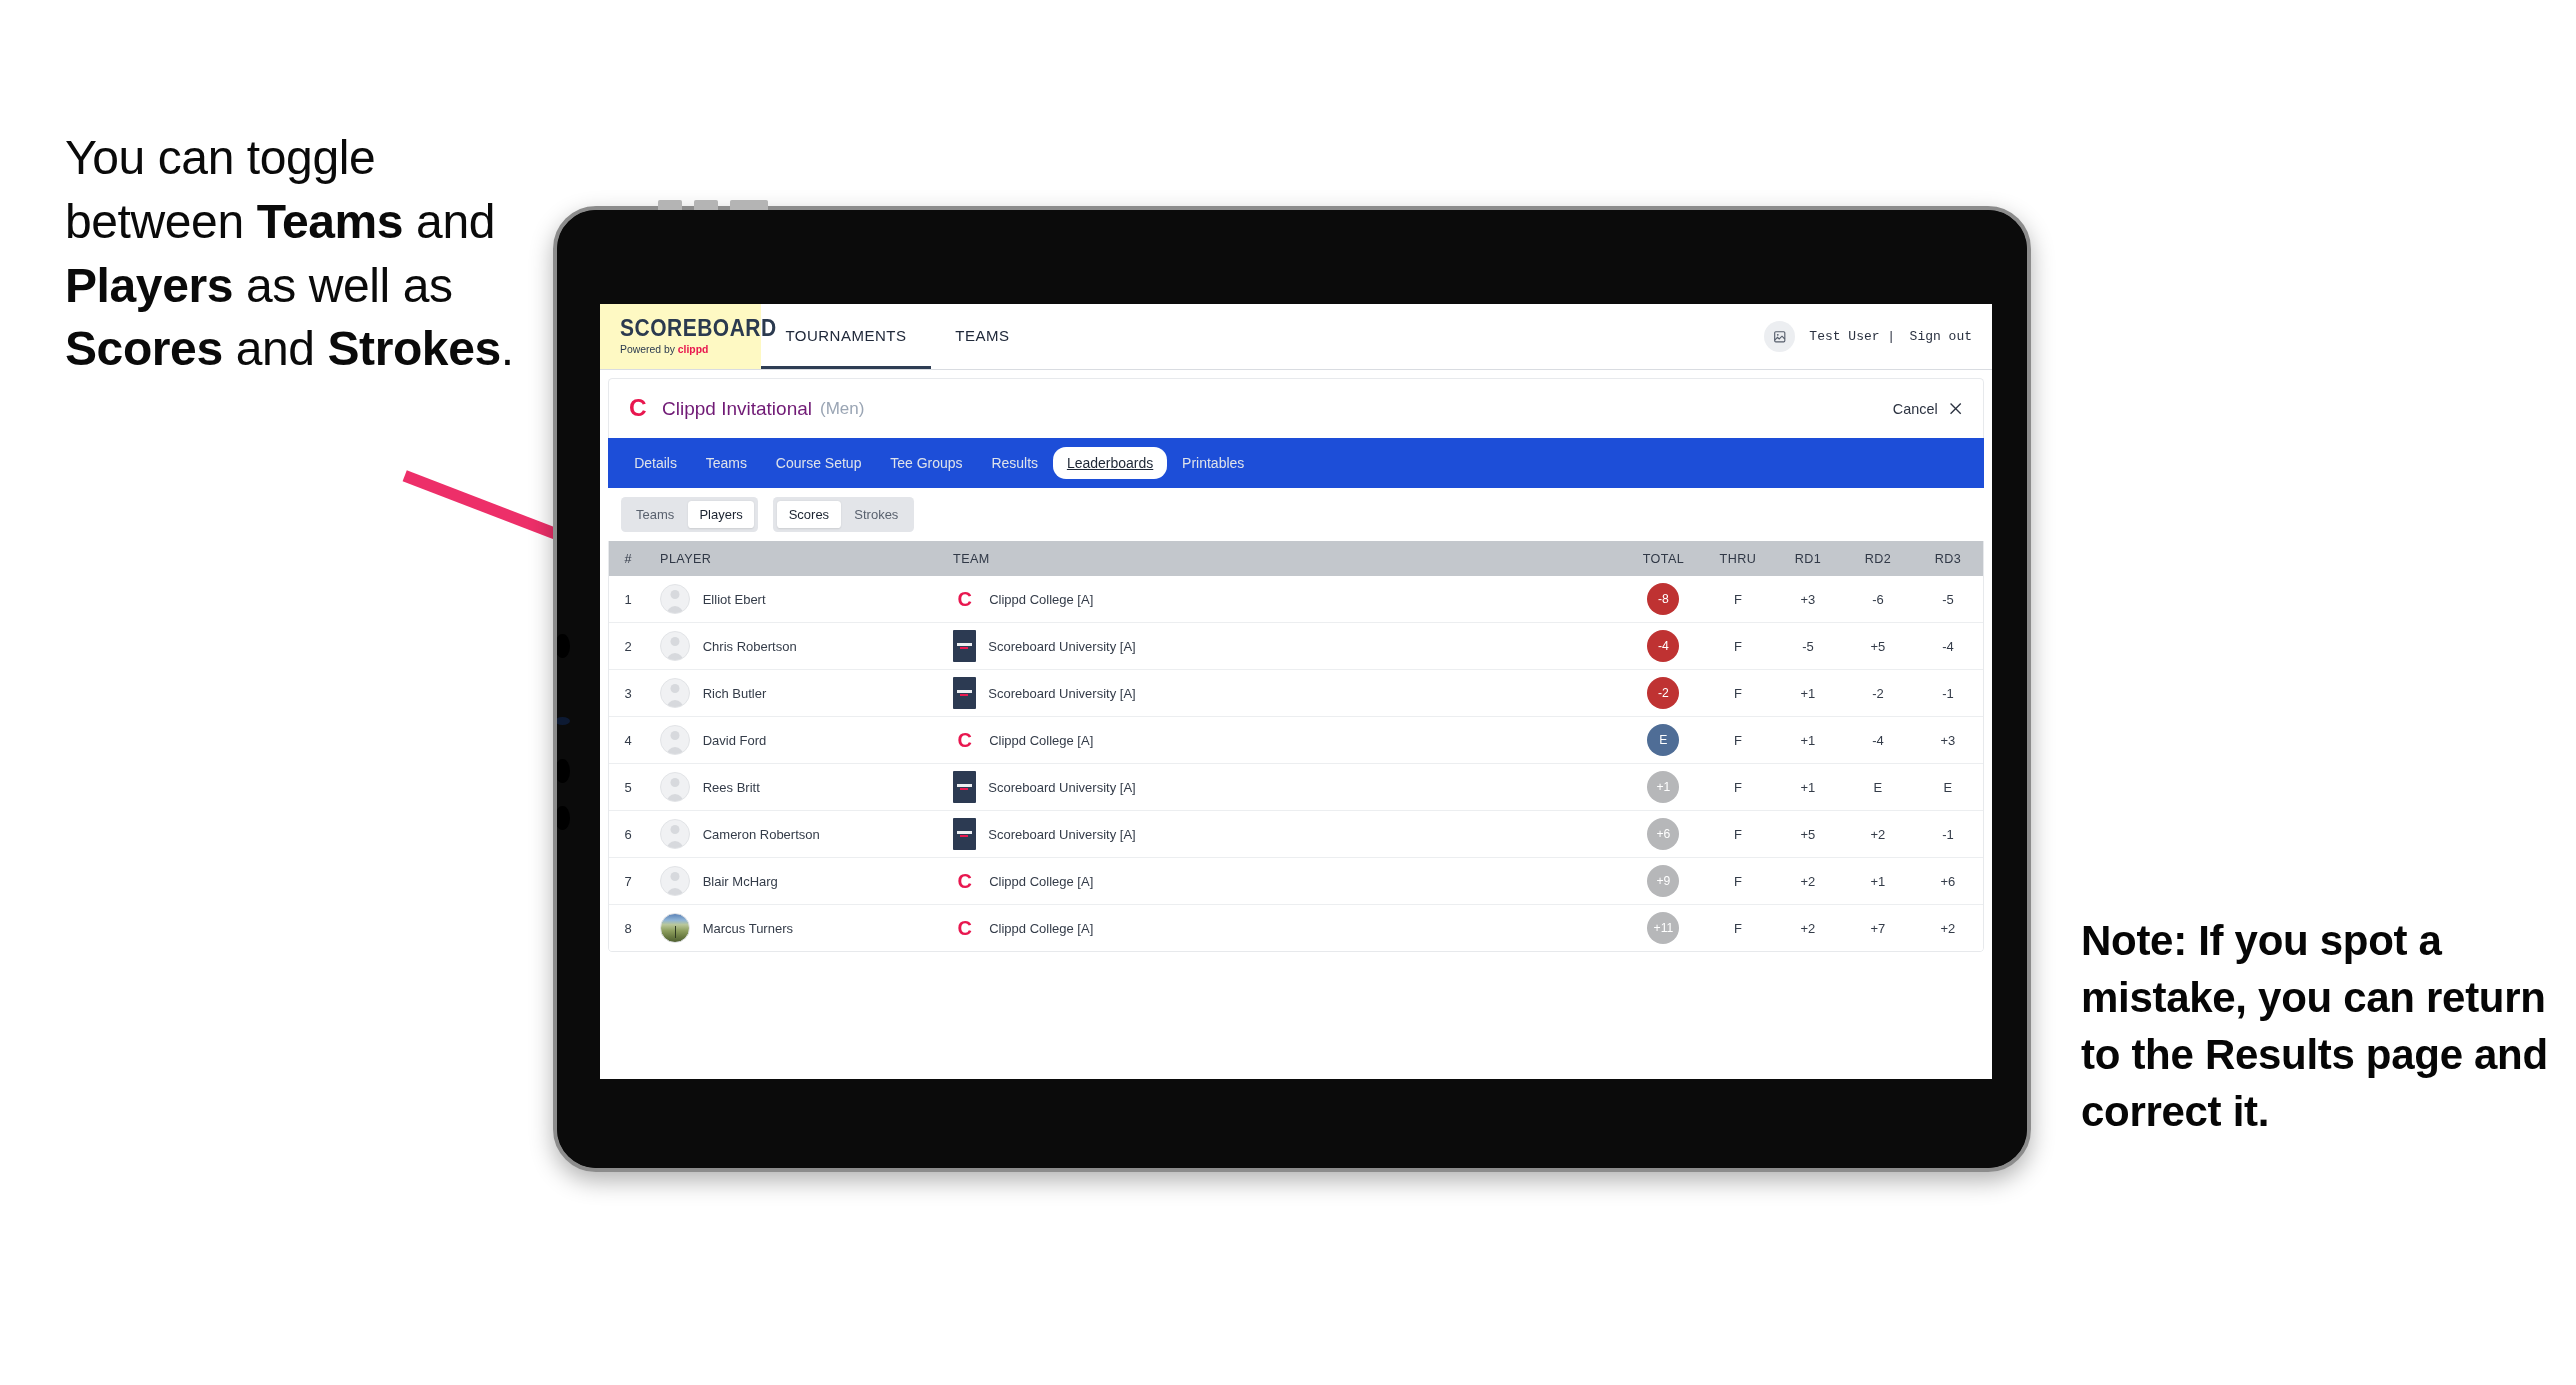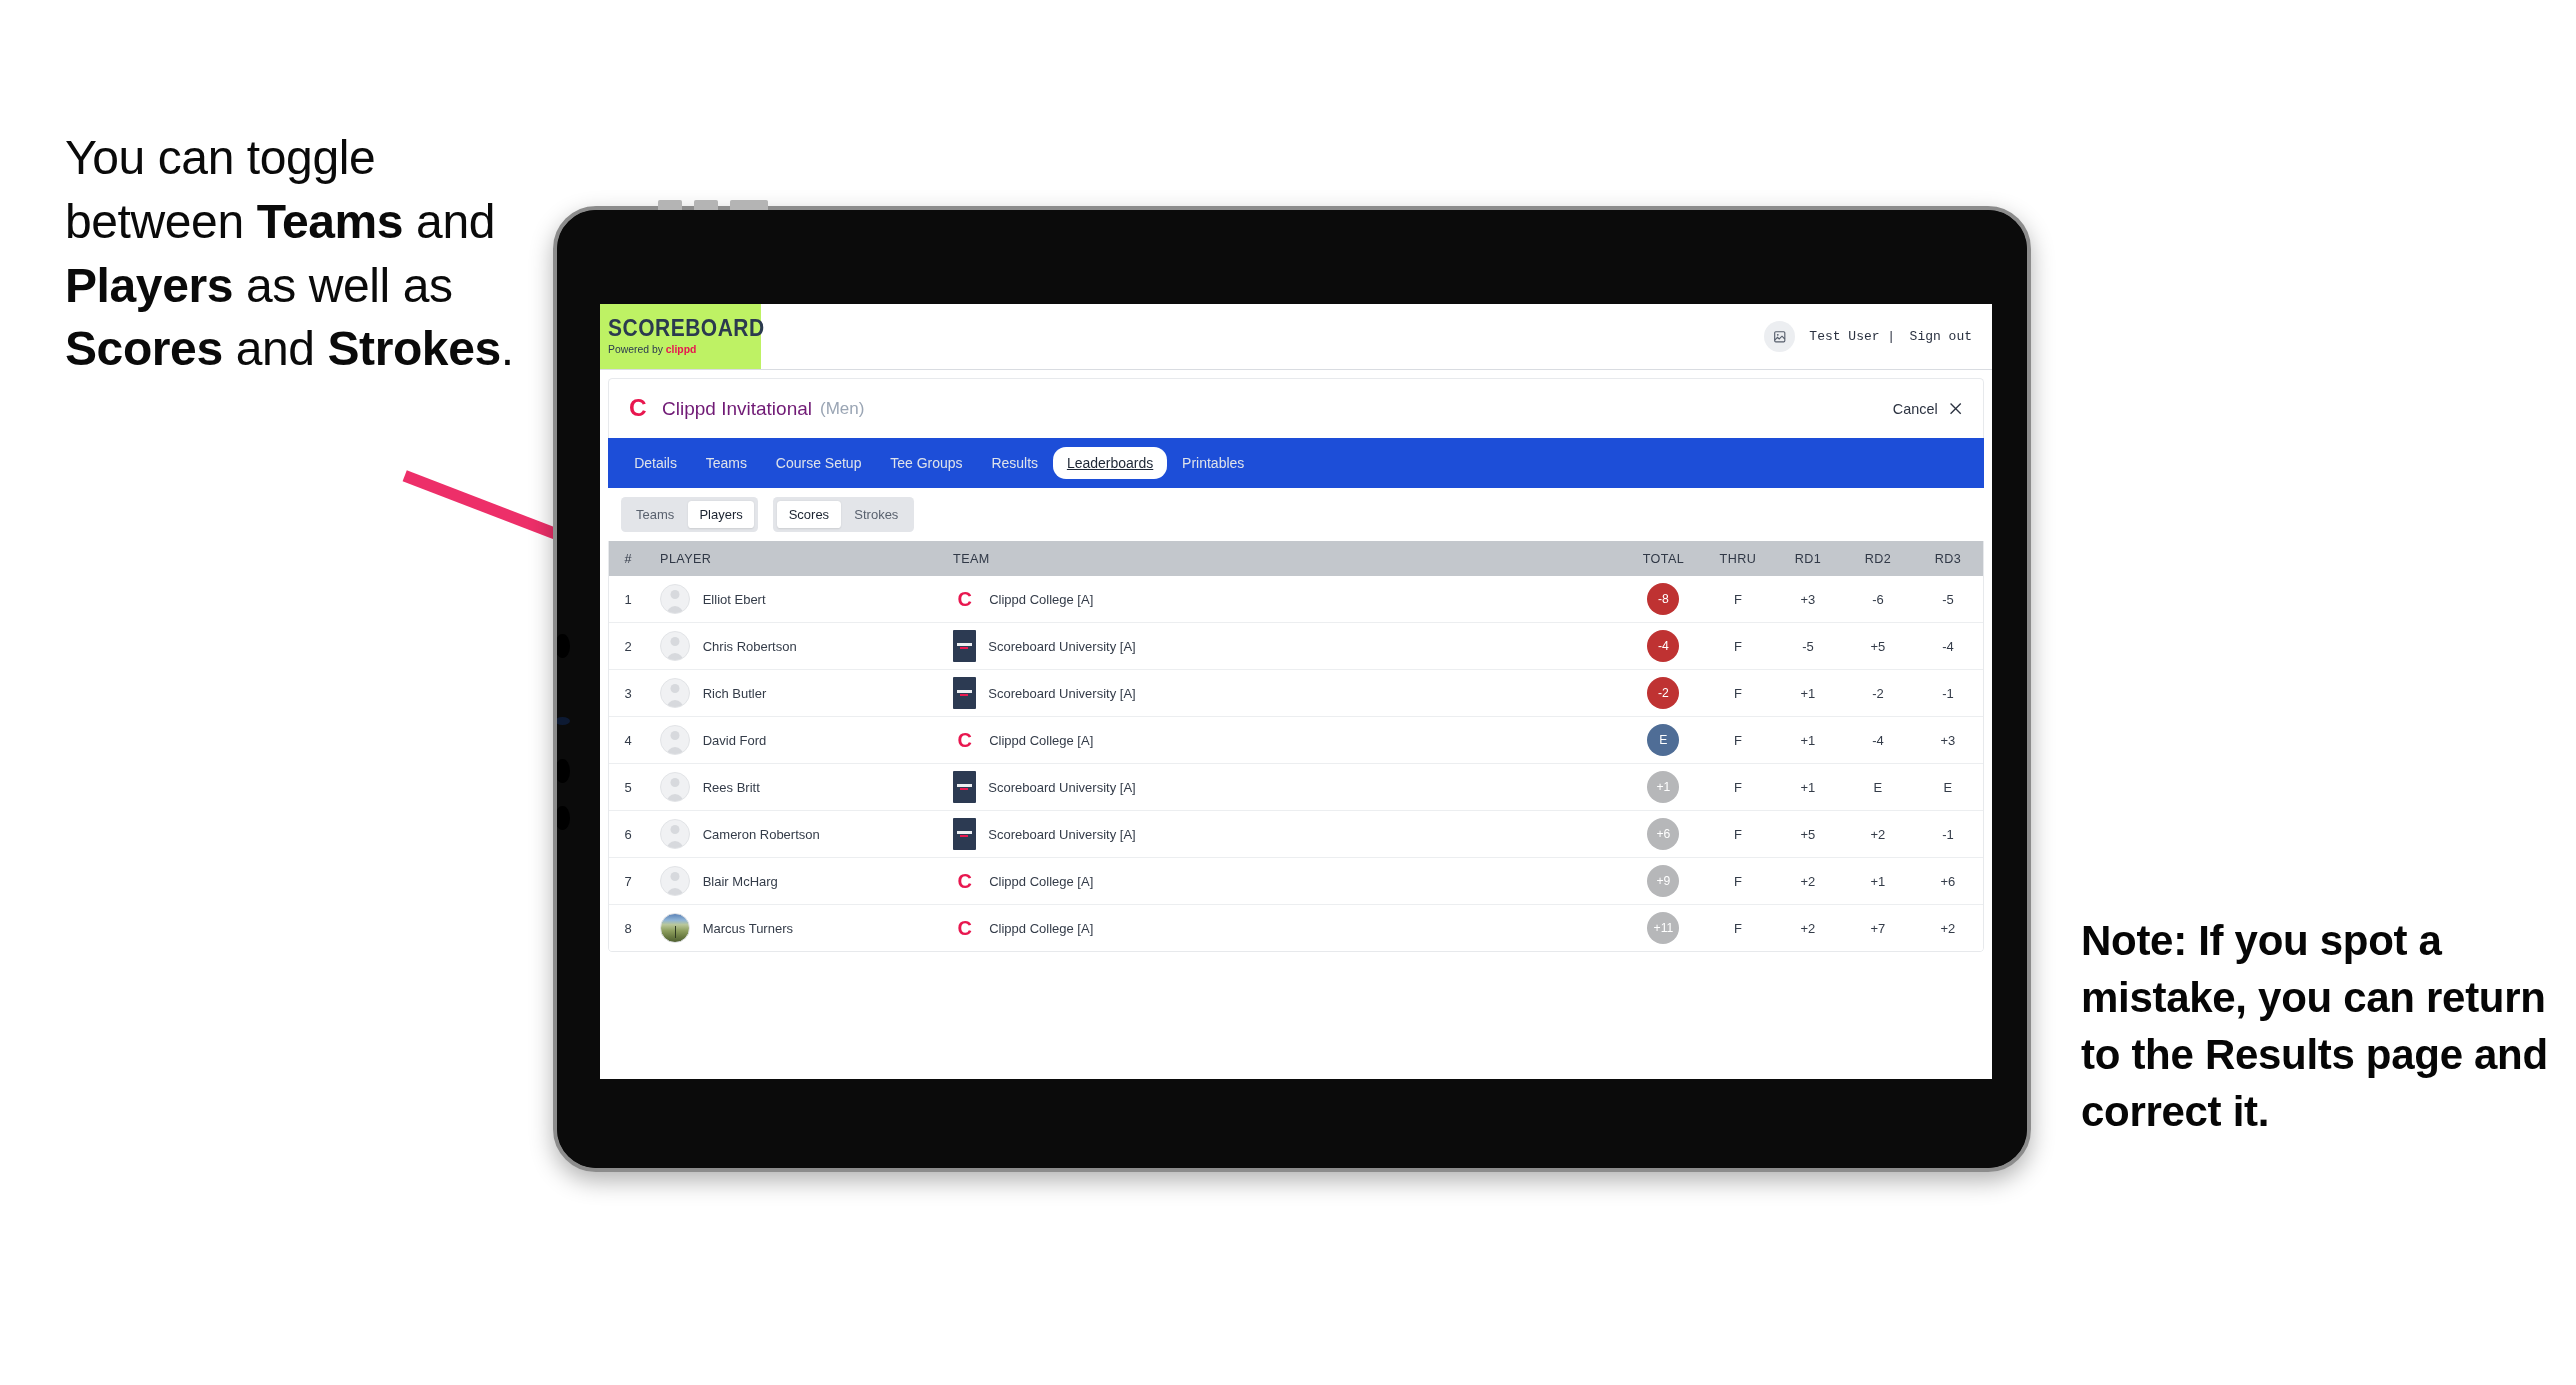--- a/index.html
+++ b/index.html
@@ -100,23 +100,23 @@
     height: 65px;
     background: #ffffff;
     border-bottom: 1.8px solid #d9dce1;
     display: flex;
     align-items: stretch;
   }
   .brand {
     width: 161px;
     display: flex; flex-direction: column;
     justify-content: center;
-    padding-left: 8px;
+    padding-left: 20px;
     box-sizing: border-box;
-    background: #bef264;
+    background: #fef9c3;
   }
   .brand-name {
     font-family: "Liberation Sans", sans-serif;
     font-weight: 700;
     font-size: 21px;
     letter-spacing: 0.5px;
     color: #2b3a4f;
     line-height: 1;
     transform: scaleY(1.12);
     transform-origin: left center;
@@ -403,20 +403,24 @@
       <div class="side-dot" style="top:507px;height:8.1px;background:#0d1a33;"></div>
       <div class="side-dot" style="top:549px;height:23.5px;"></div>
       <div class="side-dot" style="top:596px;height:23.5px;"></div>
 
       <div class="viewport">
 
         <div class="topnav">
           <div class="brand">
             <div class="brand-name">SCOREBOARD</div>
             <div class="brand-sub"><span>Powered by </span><span class="clippd">clippd</span></div>
+          </div>
+          <div class="topnav-tabs">
+            <div class="topnav-tab active">TOURNAMENTS</div>
+            <div class="topnav-tab">TEAMS</div>
           </div>
           <div class="topnav-right">
             <div class="avatar-btn">
               <svg width="13.5" height="13.5" viewBox="0 0 24 24" fill="none" stroke="#555d6b" stroke-width="2">
                 <rect x="3" y="3" width="18" height="18" rx="2"></rect>
                 <circle cx="8.5" cy="8.5" r="1.6" fill="#555d6b" stroke="none"></circle>
                 <path d="M21 16l-5-5-5 5-3-3-5 5"></path>
               </svg>
             </div>
             <div class="user-label">Test User |</div>

